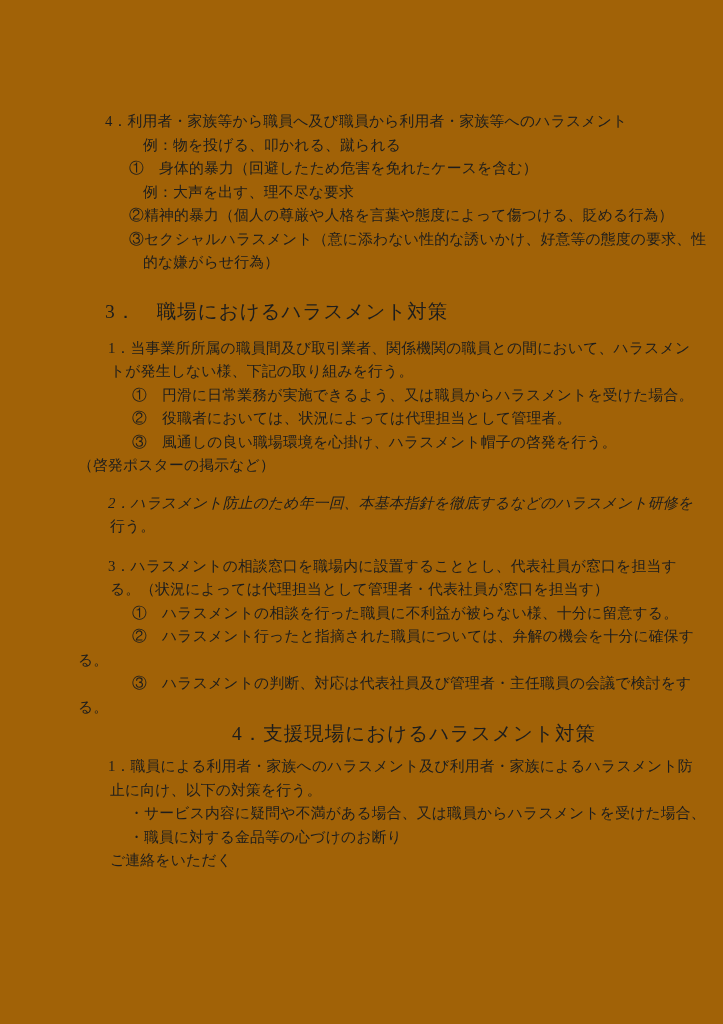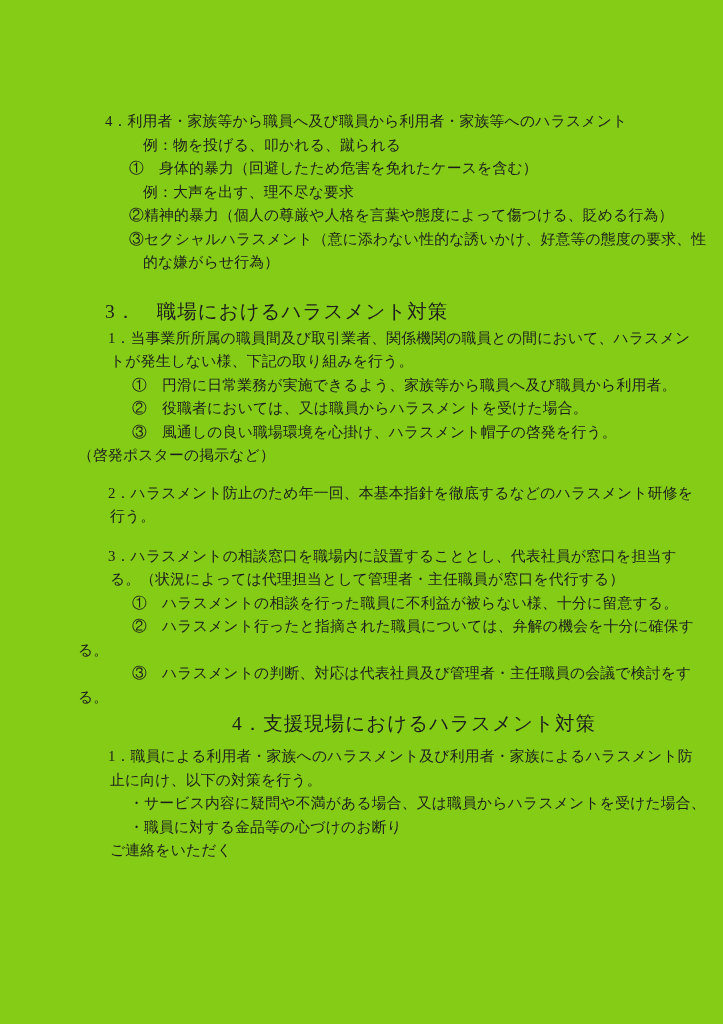--- a/index.html
+++ b/index.html
@@ -4,21 +4,21 @@
 <style>
   html, body {
     margin: 0;
     padding: 0;
     background: #ffffff;
   }
   .page {
     position: relative;
     width: 723px;
     height: 1024px;
-    background: #84cc16;
+    background: #a16207;
     overflow: hidden;
     font-family: "Liberation Serif", "DejaVu Serif", serif;
     color: #1d1d1d;
     box-sizing: border-box;
     padding-top: 110px;
   }
   .line {
     font-size: 14.8px;
     line-height: 23.5px;
     letter-spacing: 0.2px;
@@ -31,22 +31,22 @@
     white-space: pre;
   }
   
   .ind0  { margin-left: 105px; }  
   .ind1  { margin-left: 108px; }  
   .ind1c { margin-left: 110px; }  
   .ind2  { margin-left: 129px; }  
   .ind2c { margin-left: 143px; }  
   .ind3  { margin-left: 132px; }  
   .ind3c { margin-left: 78px; }  
-  .gap-heading3 { margin-top: 22px; }
-  .gap-item2    { margin-top: 14px; }
+  .gap-heading3 { margin-top: 22px; margin-bottom: 10px; }
+  .gap-item2    { margin-top: 14px; font-style: italic; }
   .gap-item3    { margin-top: 16px; }
   .gap-heading4 { margin-top: 0;    margin-bottom: 6px; text-align: center; }
   .gap-bullets  { margin-top: 16px; }
 </style>
 </head>
 <body>
 
 <div class="page">
 
   <div class="line ind0">4．利用者・家族等から職員へ及び職員から利用者・家族等へのハラスメント</div>
@@ -54,30 +54,30 @@
   <div class="line ind2">①　身体的暴力（回避したため危害を免れたケースを含む）</div>
   <div class="line ind2c">例：大声を出す、理不尽な要求</div>
   <div class="line ind2">②精神的暴力（個人の尊厳や人格を言葉や態度によって傷つける、貶める行為）</div>
   <div class="line ind2">③セクシャルハラスメント（意に添わない性的な誘いかけ、好意等の態度の要求、性</div>
   <div class="line ind2c">的な嫌がらせ行為）</div>
 
   <div class="heading ind0 gap-heading3">3．　職場におけるハラスメント対策</div>
 
   <div class="line ind1">1．当事業所所属の職員間及び取引業者、関係機関の職員との間において、ハラスメン</div>
   <div class="line ind1c">トが発生しない様、下記の取り組みを行う。</div>
-  <div class="line ind3">①　円滑に日常業務が実施できるよう、家族等から職員へ及び職員から利用者。</div>
-  <div class="line ind3">②　役職者においては、又は職員からハラスメントを受けた場合。</div>
+  <div class="line ind3">①　円滑に日常業務が実施できるよう、又は職員からハラスメントを受けた場合。</div>
+  <div class="line ind3">②　役職者においては、状況によっては代理担当として管理者。</div>
   <div class="line ind3">③　風通しの良い職場環境を心掛け、ハラスメント帽子の啓発を行う。</div>
   <div class="line ind3c">（啓発ポスターの掲示など）</div>
 
   <div class="line ind1 gap-item2">2．ハラスメント防止のため年一回、本基本指針を徹底するなどのハラスメント研修を</div>
   <div class="line ind1c">行う。</div>
 
   <div class="line ind1 gap-item3">3．ハラスメントの相談窓口を職場内に設置することとし、代表社員が窓口を担当す</div>
-  <div class="line ind1c">る。（状況によっては代理担当として管理者・主任職員が窓口を代行する）</div>
+  <div class="line ind1c">る。（状況によっては代理担当として管理者・代表社員が窓口を担当す）</div>
   <div class="line ind3">①　ハラスメントの相談を行った職員に不利益が被らない様、十分に留意する。</div>
   <div class="line ind3">②　ハラスメント行ったと指摘された職員については、弁解の機会を十分に確保す</div>
   <div class="line ind3c">る。</div>
   <div class="line ind3">③　ハラスメントの判断、対応は代表社員及び管理者・主任職員の会議で検討をす</div>
   <div class="line ind3c">る。</div>
 
   <div class="heading ind0 gap-heading4">4．支援現場におけるハラスメント対策</div>
 
   <div class="line ind1">1．職員による利用者・家族へのハラスメント及び利用者・家族によるハラスメント防</div>
   <div class="line ind1c">止に向け、以下の対策を行う。</div>

